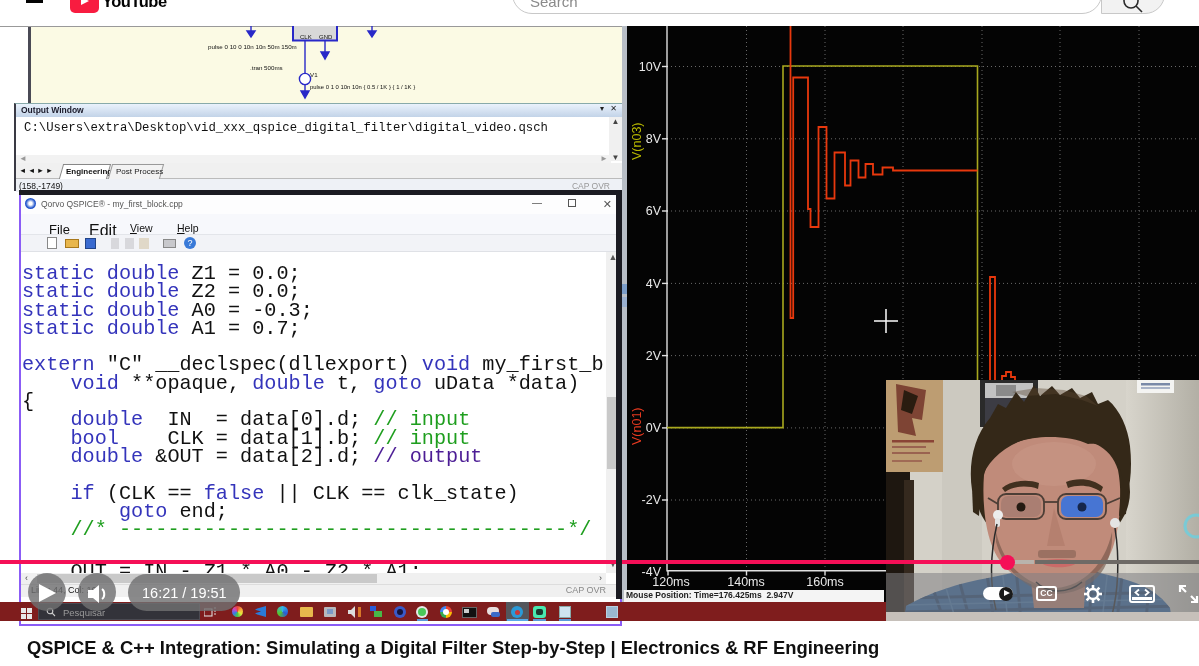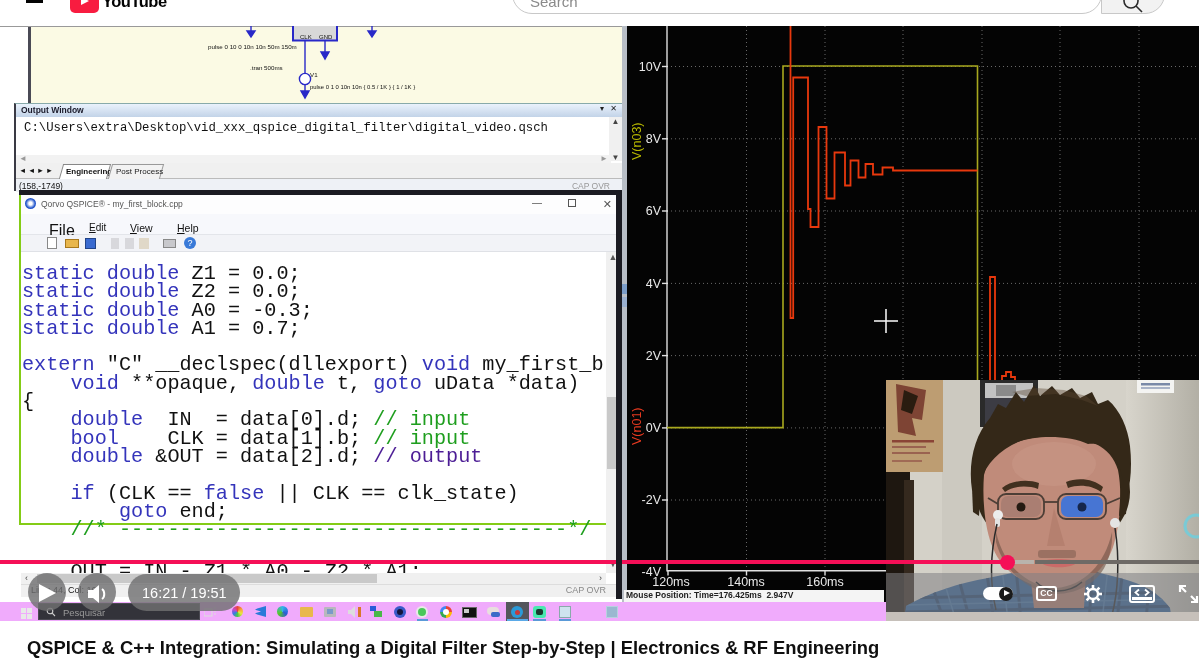--- a/index.html
+++ b/index.html
@@ -74,33 +74,33 @@
   </div>
 
   <div class="abs" style="left:0;top:75px;width:606px;height:13px;background:#eef1f6">
     <span class="abs" style="left:3px;top:2px;font-size:8.5px;color:#111">(158,-1749)</span>
     <span class="abs" style="right:12px;top:2px;font-size:8.5px;color:#999">CAP OVR</span>
   </div>
 </div>
 
 <div class="abs" style="left:19px;top:190px;width:603px;height:5px;background:#1b1b22;z-index:5"></div>
 <div class="abs" style="left:616px;top:190px;width:6px;height:409px;background:#1b1b22;z-index:5"></div>
-<div class="abs" style="left:19px;top:190px;width:603px;height:335px;background:#fff;border:2px solid #84cc16">
+<div class="abs" style="left:19px;top:190px;width:603px;height:436px;background:#fff;border:2px solid #8b5cf6">
 
   <div class="abs" style="left:0;top:0;width:599px;height:22px;background:#fdfdfe">
     <span class="abs" style="left:4px;top:6px;width:11px;height:11px;border-radius:50%;background:radial-gradient(#fff 20%,#2255cc 60%)"></span>
     <span class="abs" style="left:20px;top:7px;font-size:8.5px;color:#555">Qorvo QSPICE® - my_first_block.cpp</span>
     <span class="abs" style="right:78px;top:5px;font-size:10px;color:#555">—</span>
     <span class="abs" style="right:44px;top:7px;width:8px;height:8px;border:1px solid #555"></span>
     <span class="abs" style="right:8px;top:6px;font-size:11px;color:#555">✕</span>
   </div>
 
   <div class="abs" style="left:0;top:22px;width:599px;height:21px;background:#f7f8fc;border-bottom:1px solid #e3e5ea">
-    <span class="abs" style="left:28px;top:8px;font-size:16px;color:#111"><u>F</u>ile</span>
-    <span class="abs" style="left:68px;top:8px;font-size:10px;color:#111"><u>E</u>dit</span>
+    <span class="abs" style="left:28px;top:8px;font-size:13px;color:#111"><u>F</u>ile</span>
+    <span class="abs" style="left:68px;top:8px;font-size:16px;color:#111"><u>E</u>dit</span>
     <span class="abs" style="left:109px;top:8px;font-size:10.5px;color:#111"><u>V</u>iew</span>
     <span class="abs" style="left:156px;top:8px;font-size:10.5px;color:#111"><u>H</u>elp</span>
   </div>
 
   <div class="abs" style="left:0;top:43px;width:599px;height:17px;background:#f2f3f7;border-bottom:1px solid #dfe1e6">
     <span class="abs" style="left:26px;top:2px;width:10px;height:12px;background:#fff;border:1px solid #888"></span>
     <span class="abs" style="left:44px;top:4px;width:14px;height:9px;background:#e8b64c;border:1px solid #a8781c"></span>
     <span class="abs" style="left:64px;top:3px;width:11px;height:11px;background:#3a6ad0;border:1px solid #224488"></span>
     <span class="abs" style="left:90px;top:3px;width:8px;height:11px;background:#d8d8dc"></span>
     <span class="abs" style="left:104px;top:3px;width:9px;height:11px;background:#d8d8dc"></span>
@@ -209,21 +209,21 @@
   <g stroke="#f0f0f0" stroke-width="1.6">
     <line x1="874" y1="321" x2="898" y2="321"></line>
     <line x1="886" y1="309" x2="886" y2="333"></line>
   </g>
 </svg>
 
 <div class="abs" style="left:624px;top:590px;width:260px;height:12px;background:#f4f4f4">
   <span class="abs" style="left:2px;top:0px;font-size:8.5px;font-weight:bold;color:#222;white-space:nowrap">Mouse Position: Time=176.425ms&nbsp;&nbsp;2.947V</span>
 </div>
 
-<div class="abs" style="left:0;top:602px;width:886px;height:19px;background:#f0abfc">
+<div class="abs" style="left:0;top:602px;width:886px;height:19px;background:#7f1d1d">
   <svg class="abs" style="left:21px;top:6px" width="11" height="11" viewBox="0 0 11 11">
       <rect x="0" y="0" width="5" height="5" fill="#e8e8e8"></rect>
       <rect x="6" y="0" width="5" height="5" fill="#e8e8e8"></rect>
       <rect x="0" y="6" width="5" height="5" fill="#e8e8e8"></rect>
       <rect x="6" y="6" width="5" height="5" fill="#e8e8e8"></rect>
     </svg>
   <div class="abs" style="left:38px;top:1px;width:162px;height:17px;background:#33333a;border:1px solid #4a4a52">
     <svg class="abs" style="left:7px;top:3px" width="10" height="10" viewBox="0 0 10 10">
         <circle cx="4" cy="4" r="2.8" fill="none" stroke="#cfcfcf" stroke-width="1.1"></circle>
         <line x1="6.2" y1="6.2" x2="9" y2="9" stroke="#cfcfcf" stroke-width="1.1"></line>

